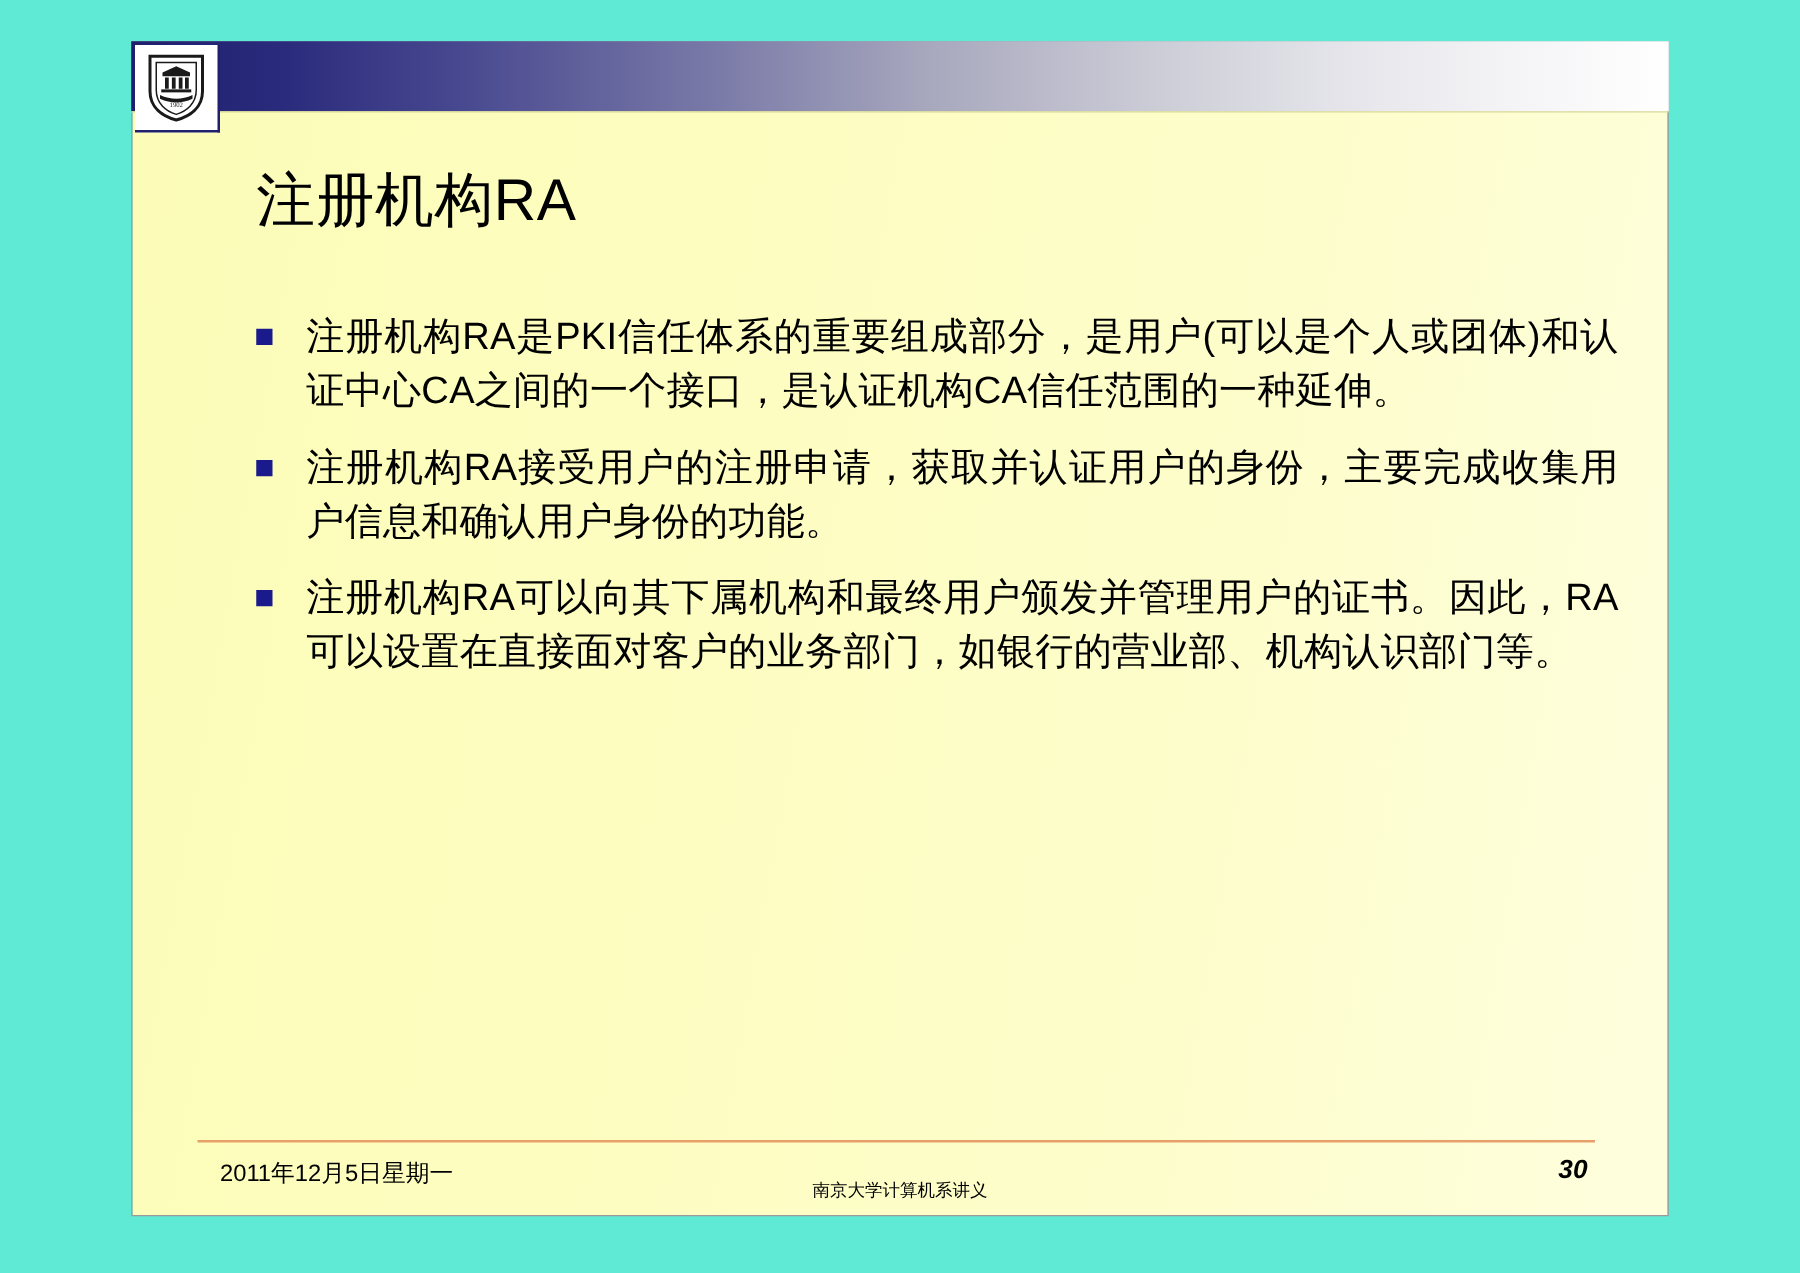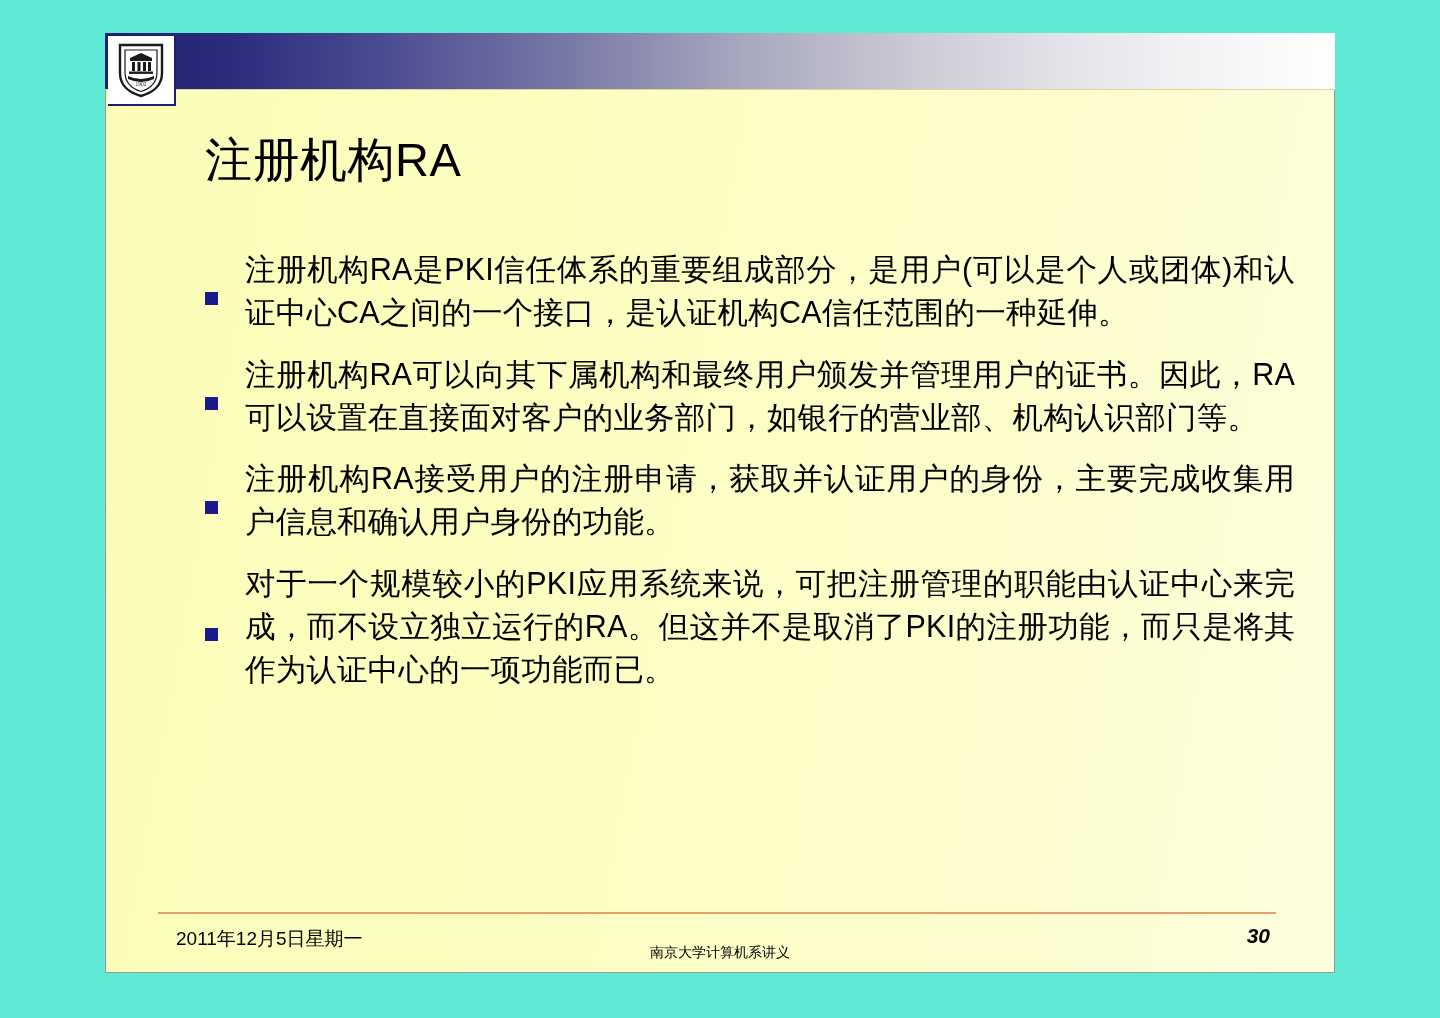--- a/index.html
+++ b/index.html
@@ -87,21 +87,21 @@
   
   .bullets {
     position: absolute;
     left: 205px;
     top: 248px;
     width: 1090px;
   }
   .bullet-row {
     position: relative;
     display: flex;
-    align-items: center;
+    align-items: flex-start;
     margin-bottom: 18px;
   }
   .bullet-marker {
     flex: 0 0 auto;
     width: 13px;
     height: 13px;
     background: #1a1a8c;
     margin-top: 15px;
     margin-right: 27px;
   }
@@ -178,29 +178,25 @@
 
   <div class="slide-title">注册机构RA</div>
 
   <div class="bullets">
     <div class="bullet-row">
       <span class="bullet-marker"></span>
       <span class="bullet-text">注册机构RA是PKI信任体系的重要组成部分，是用户(可以是个人或团体)和认证中心CA之间的一个接口，是认证机构CA信任范围的一种延伸。</span>
     </div>
     <div class="bullet-row">
       <span class="bullet-marker"></span>
-      <span class="bullet-text">注册机构RA可以向其下属机构和最终用户颁发并管理用户的证书。因此，RA可以设置在直接面对客户的业务部门，如银行的营业部、机构认识部门等。</span>
-    </div>
-    <div class="bullet-row">
-      <span class="bullet-marker"></span>
       <span class="bullet-text">注册机构RA接受用户的注册申请，获取并认证用户的身份，主要完成收集用户信息和确认用户身份的功能。</span>
     </div>
     <div class="bullet-row">
       <span class="bullet-marker"></span>
-      <span class="bullet-text">对于一个规模较小的PKI应用系统来说，可把注册管理的职能由认证中心来完成，而不设立独立运行的RA。但这并不是取消了PKI的注册功能，而只是将其作为认证中心的一项功能而已。</span>
+      <span class="bullet-text">注册机构RA可以向其下属机构和最终用户颁发并管理用户的证书。因此，RA可以设置在直接面对客户的业务部门，如银行的营业部、机构认识部门等。</span>
     </div>
   </div>
 
   <div class="footer-rule"></div>
   <div class="footer-date">2011年12月5日星期一</div>
   <div class="footer-center">南京大学计算机系讲义</div>
   <div class="footer-page">30</div>
 
 </div>
 

